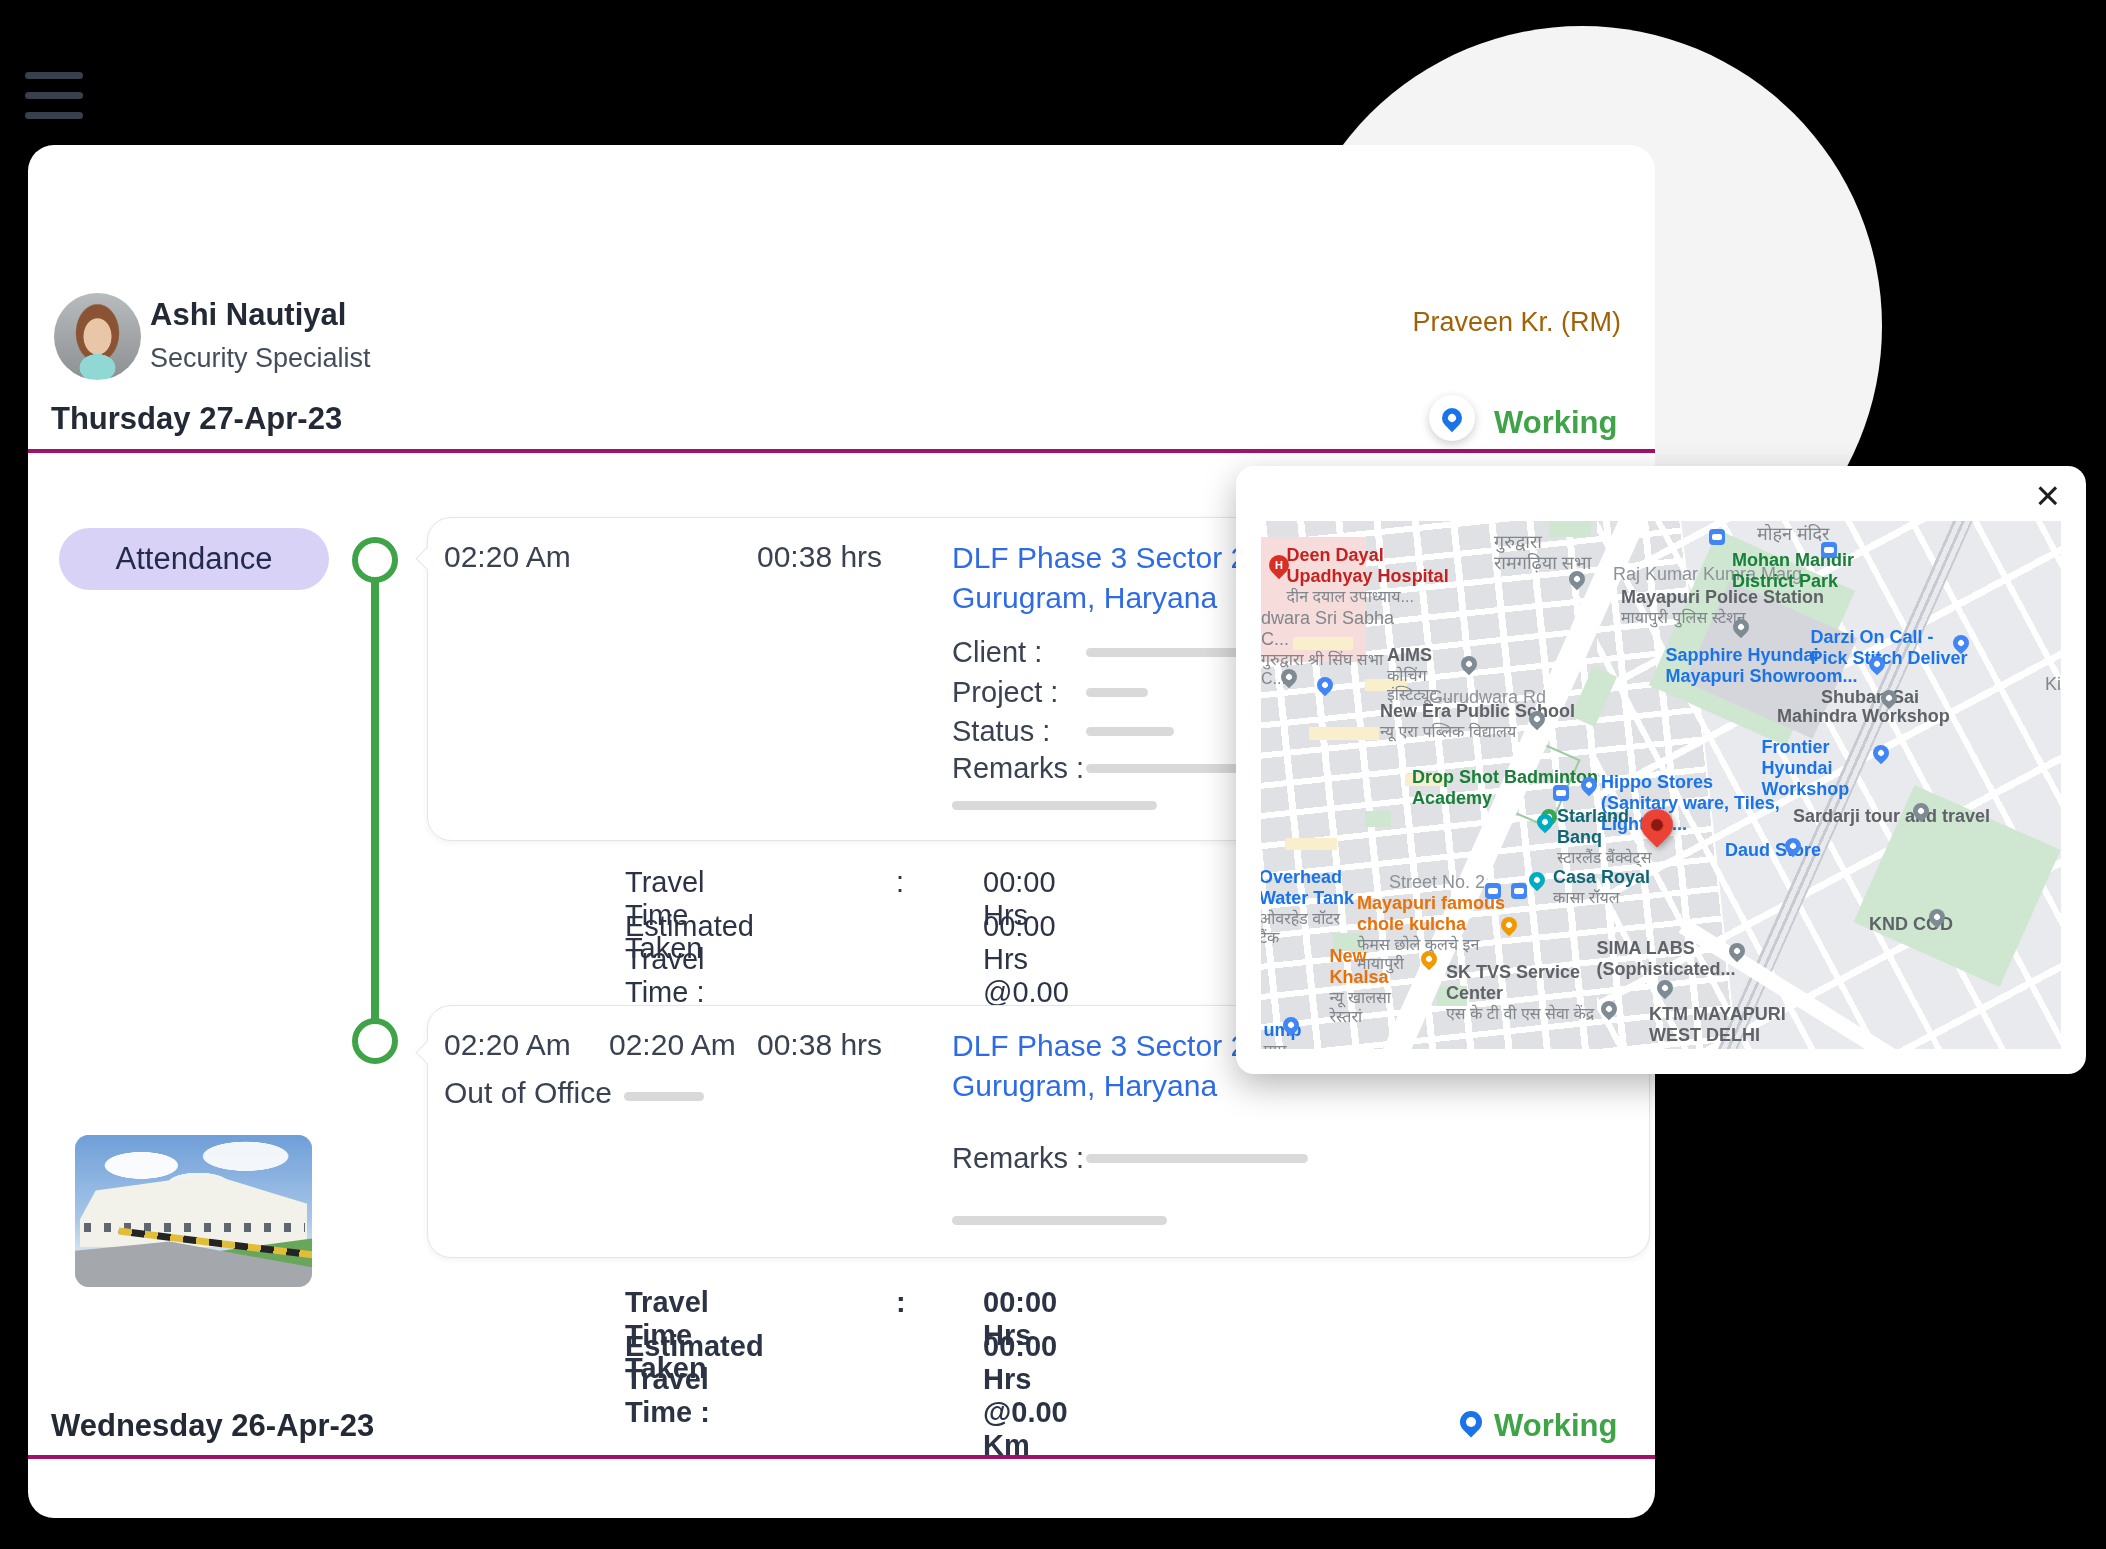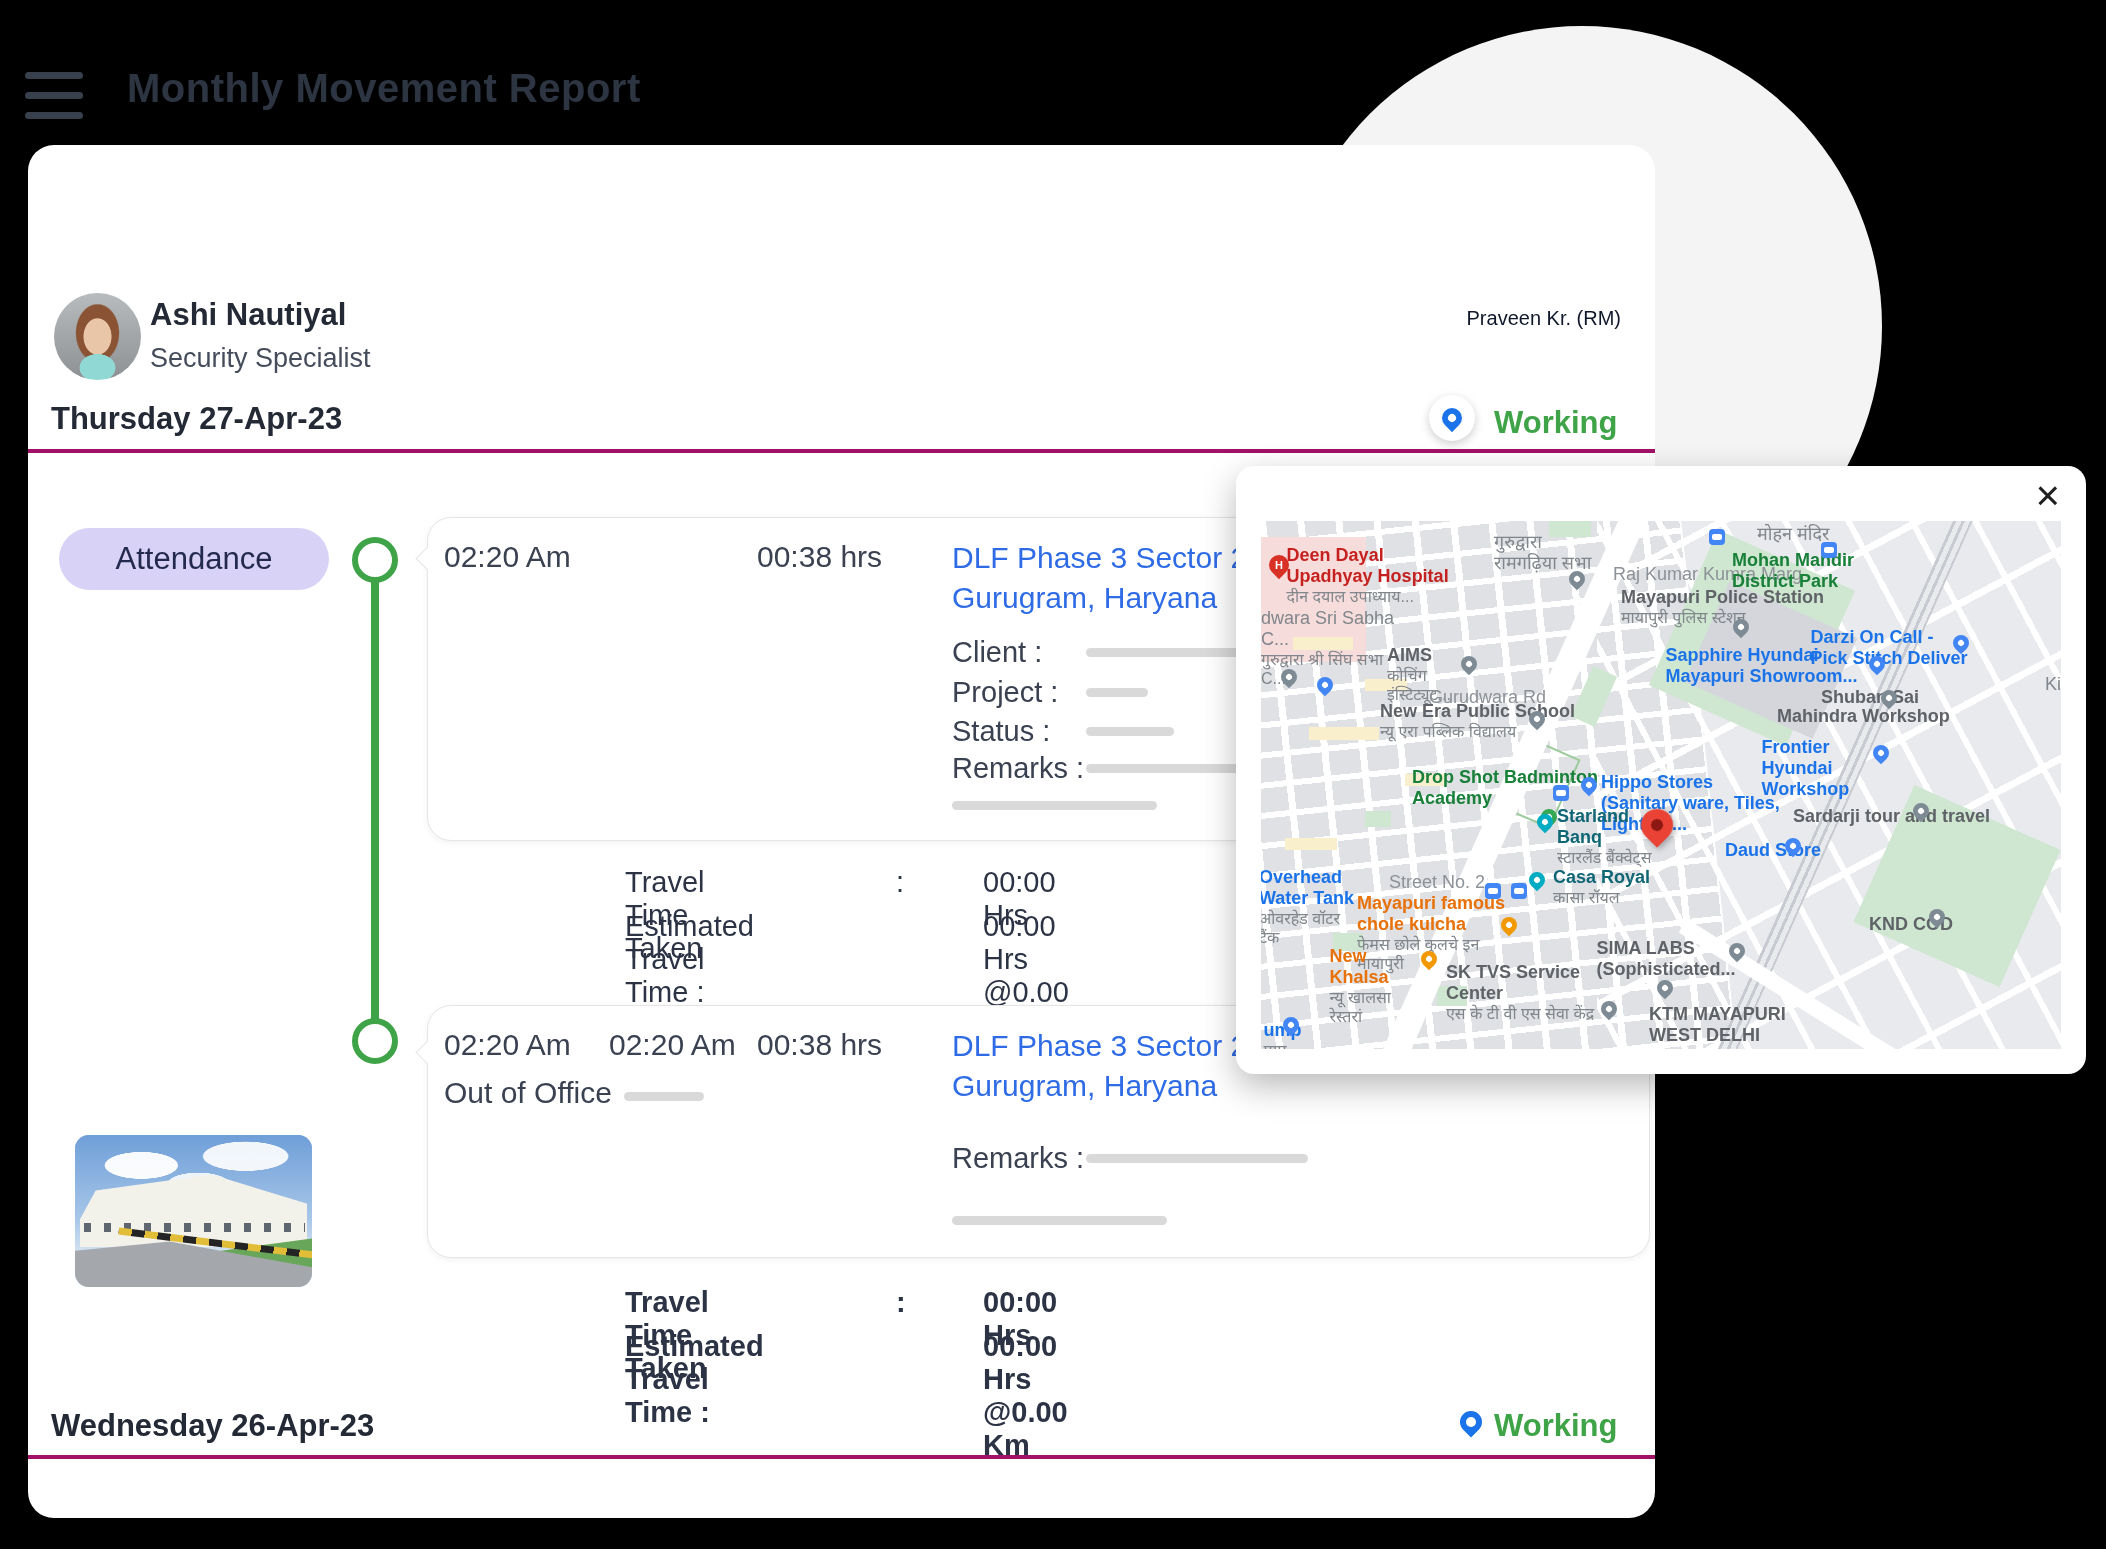--- a/index.html
+++ b/index.html
@@ -20,21 +20,21 @@
   .col-checkin{left:924px}.col-checkout{left:1276px}
   
   .avatar{position:absolute;left:26px;top:148px;width:87px;height:87px;border-radius:50%;overflow:hidden;
     background:
       radial-gradient(26px 20px at 50% 86%, #8fd8d4 0 68%, transparent 70%),
       radial-gradient(20px 26px at 50% 50%, #eac6a8 0 68%, transparent 72%),
       radial-gradient(30px 40px at 50% 46%, #8a5434 0 70%, transparent 74%),
       linear-gradient(180deg,#b9bcbe,#8d9093);}
   .emp-name{position:absolute;left:122px;top:152px;font-size:31px;font-weight:700;color:#232a36;}
   .emp-role{position:absolute;left:122px;top:198px;font-size:27px;color:#454d5c;}
-  .manager{position:absolute;right:34px;top:162px;font-size:20px;color:#0f172a;}
+  .manager{position:absolute;right:34px;top:162px;font-size:27px;color:#a16207;}
   .day-date{position:absolute;left:23px;font-size:31px;font-weight:700;color:#232a36;}
   .d1{top:256px}.d2{top:1263px}
   .working{position:absolute;font-size:31px;font-weight:700;color:#3fa348;}
   .w1{left:1466px;top:260px}.w2{left:1466px;top:1263px}
   .pin-chip{position:absolute;left:1401px;top:250px;width:46px;height:46px;border-radius:50%;background:#fff;
     box-shadow:0 3px 10px rgba(0,0,0,.2);display:flex;align-items:center;justify-content:center;}
   .geo-pin{display:inline-block;width:20px;height:20px;background:#1a73e8;border-radius:50% 50% 50% 0;
     transform:rotate(-45deg);position:relative;}
   .geo-pin::after{content:"";position:absolute;inset:6px;background:#fff;border-radius:50%;}
   .geo-pin.lone{position:absolute;left:1432px;top:1266px;width:22px;height:22px;}
@@ -137,21 +137,20 @@
 
 <div id="stage">
 
   <div class="deco-circle"></div>
 
   <div class="hamburger">
       <span></span>
       <span></span>
       <span></span>
     </div>
-  <div class="page-title">Monthly Movement Report</div>
 
   <div class="report-card">
 
 
     <div class="avatar"></div>
     <div class="emp-name">Ashi Nautiyal</div>
     <div class="emp-role">Security Specialist</div>
     <div class="manager">Praveen Kr. (RM)</div>
 
     <div class="day-date d1">Thursday 27-Apr-23</div>

